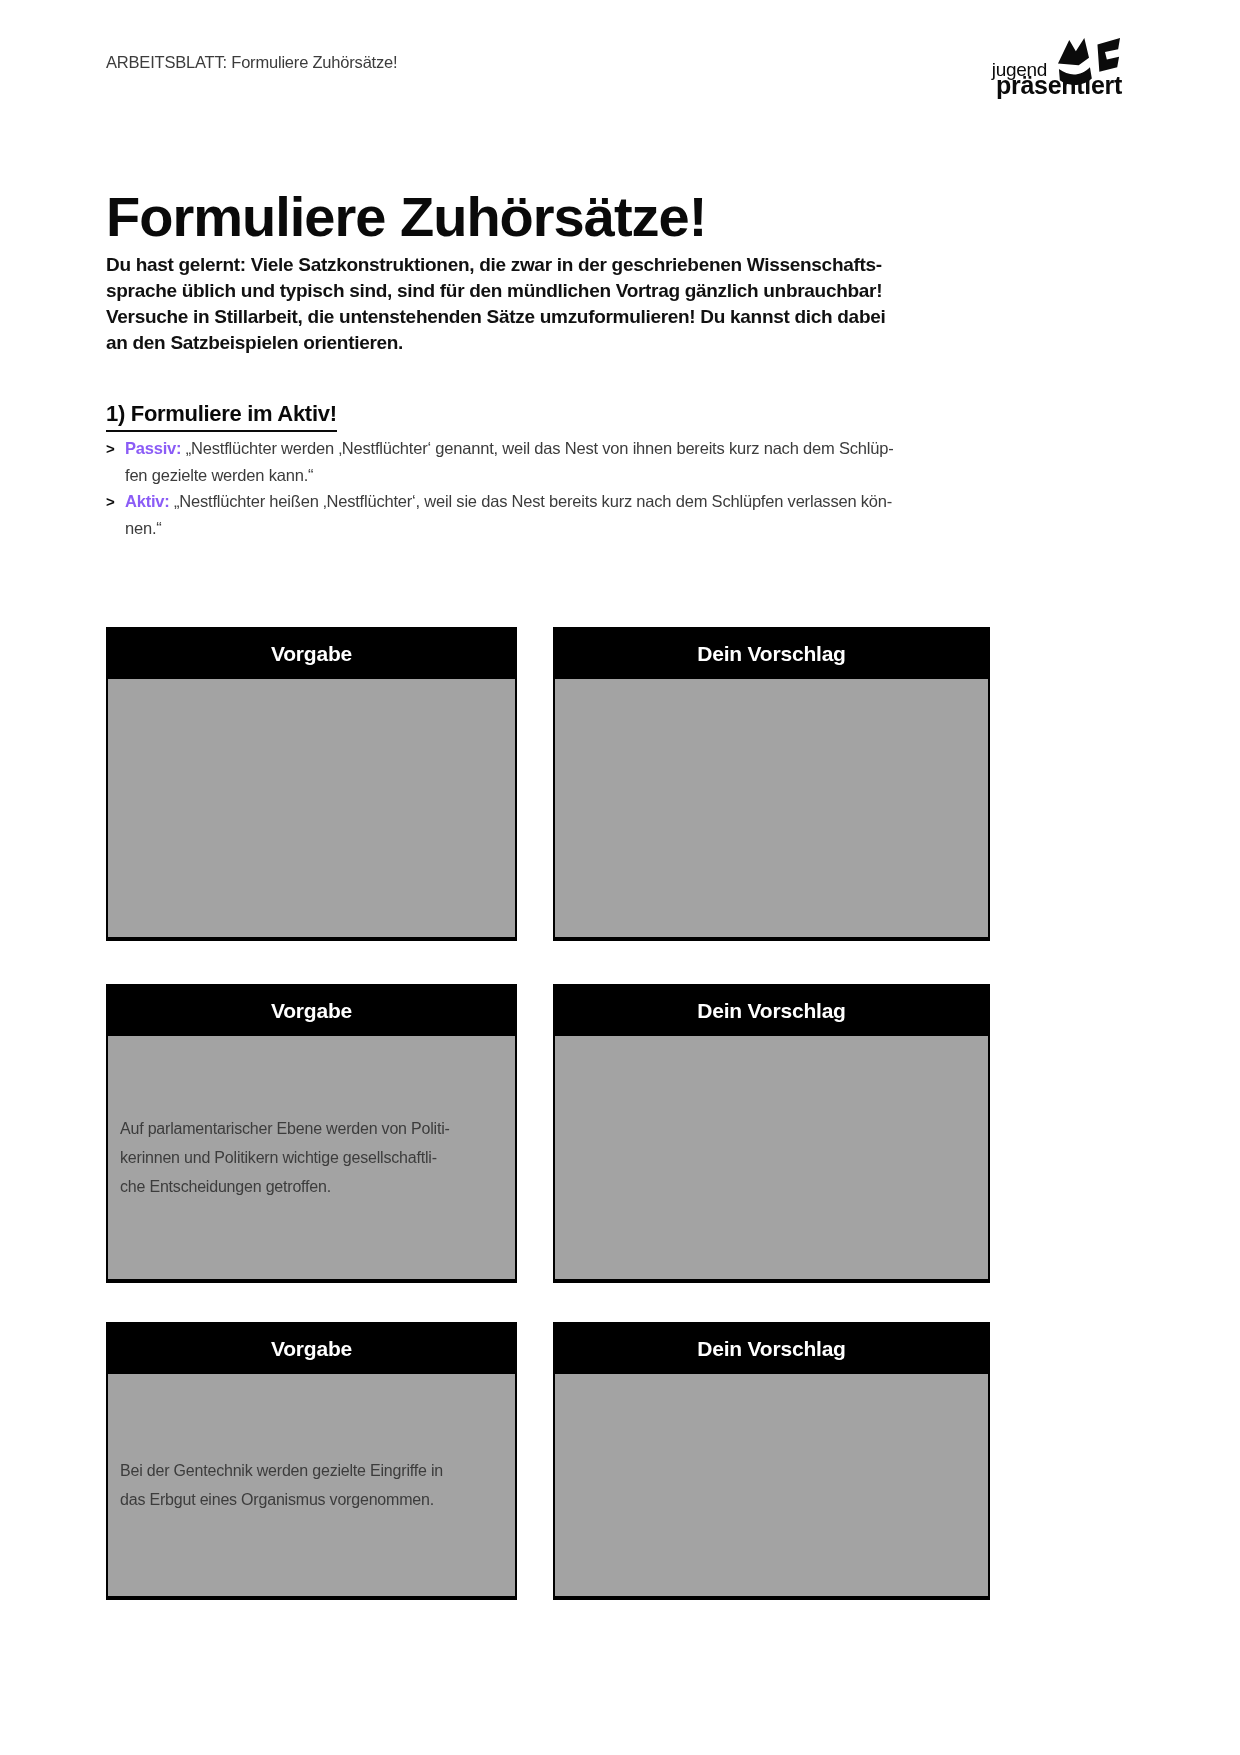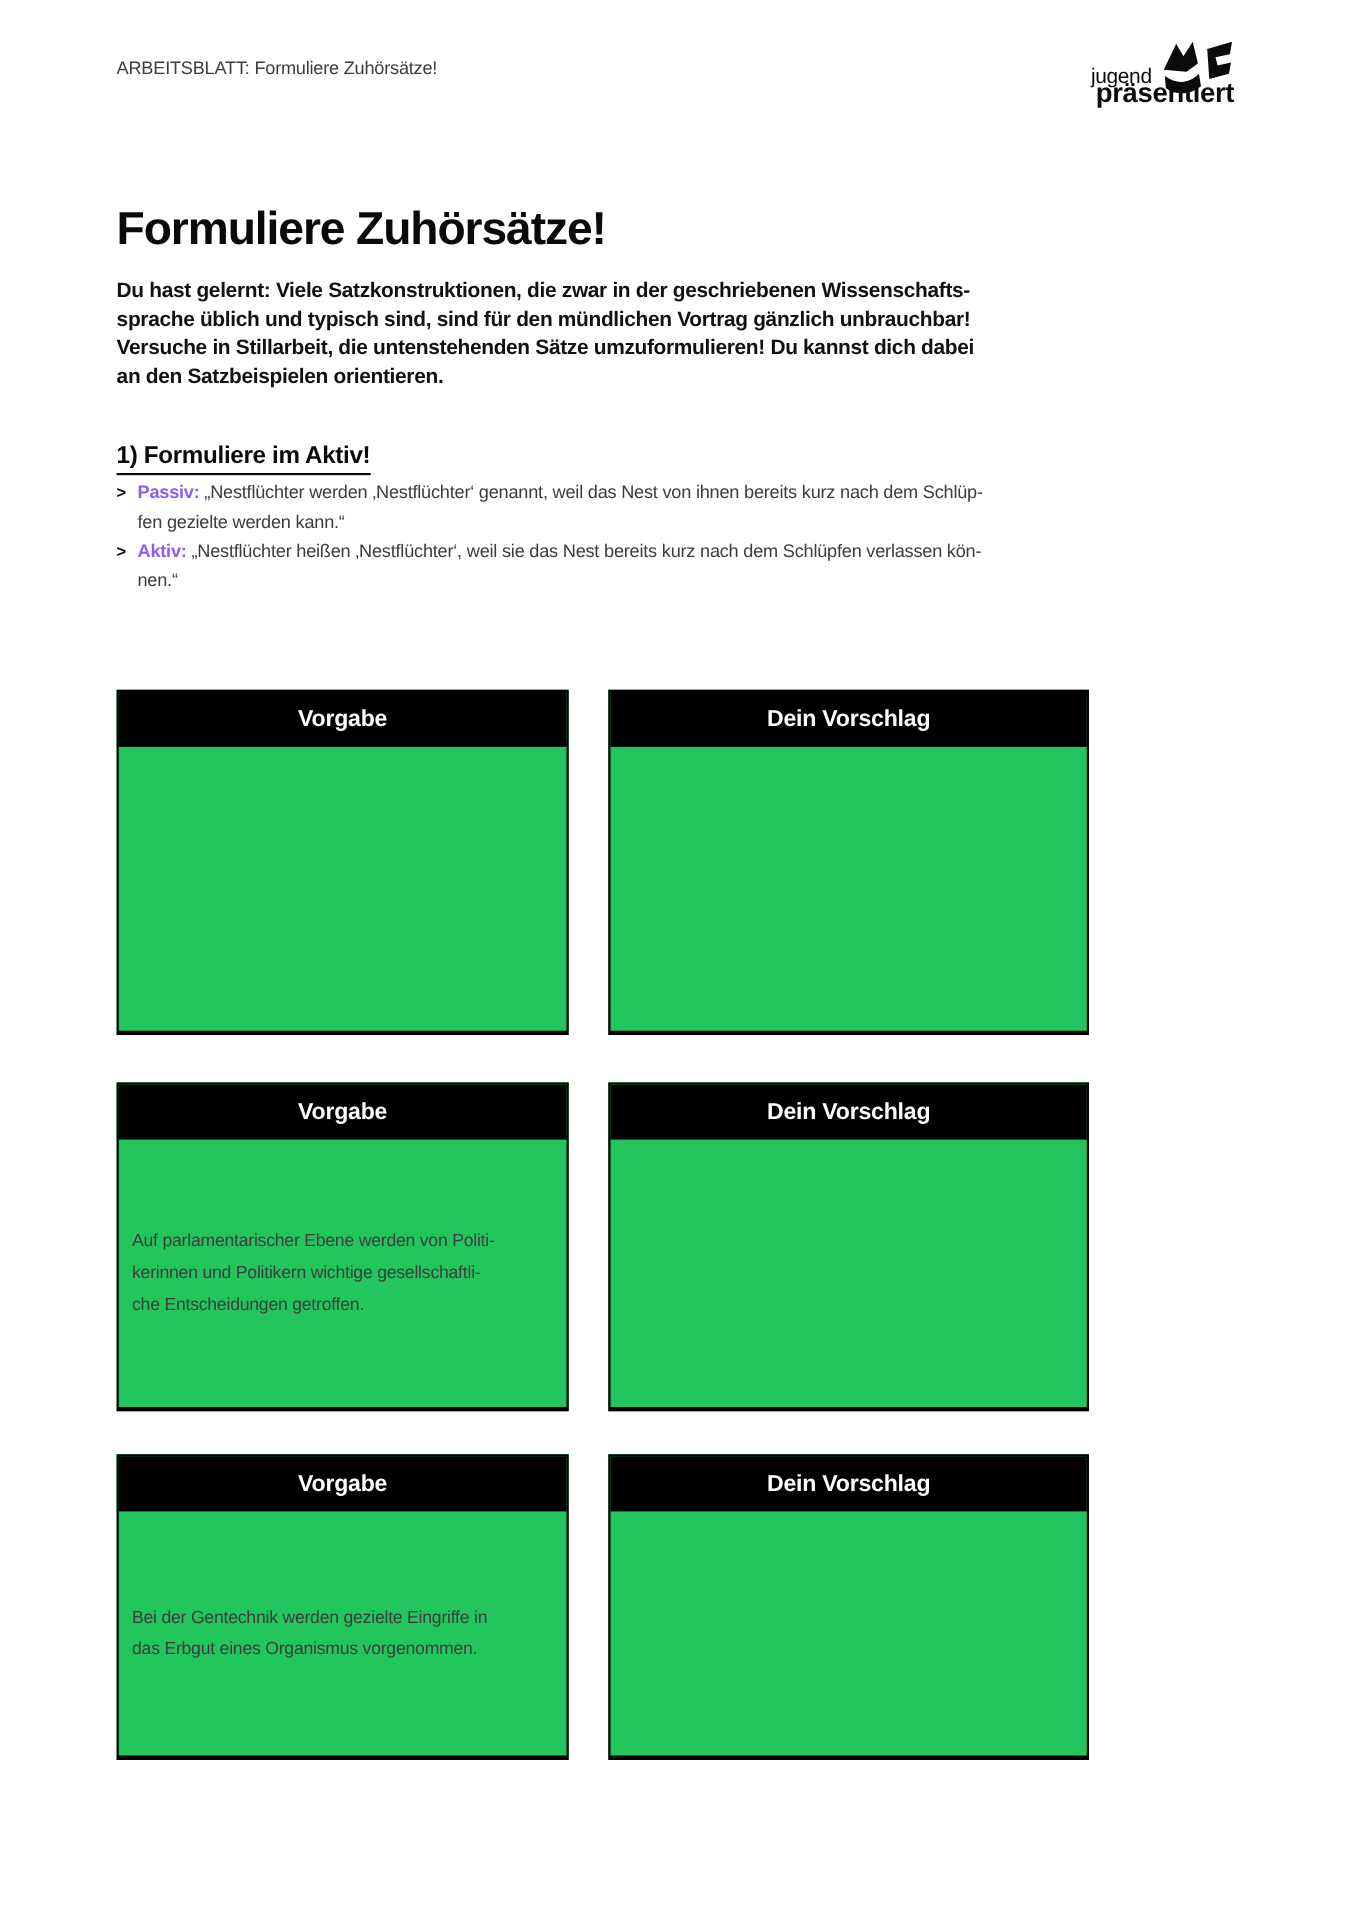--- a/index.html
+++ b/index.html
@@ -35,21 +35,21 @@
     position:absolute; top:52px; right:24px;
     width:270px; height:20px;
     transform:rotate(90deg); transform-origin:top right;
     display:flex; align-items:center; gap:7px;
     font-size:13.5px; letter-spacing:0.4px; color:#111;
   }
 
   
   .page-title {
     position:absolute; top:180px; left:106px;
-    font-size:42px; font-weight:800; letter-spacing:-1px; color:#0a0a0a;
+    font-size:56px; font-weight:800; letter-spacing:-1px; color:#0a0a0a;
   }
   .intro {
     position:absolute; top:248px; left:106px; width:950px;
     font-size:19px; font-weight:bold; line-height:26px;
     color:#111; letter-spacing:-0.3px; white-space:pre-line;
   }
 
   
   .section-heading {
     position:absolute; top:397px; left:106px;
@@ -72,21 +72,21 @@
   
   .box-row {
     position:absolute; left:106px; width:884px;
     display:flex; gap:36px;
   }
   .row-1 { top:623px; height:314px; }
   .row-2 { top:980px; height:299px; }
   .row-3 { top:1318px; height:278px; }
   .box {
     border:2px solid #000; border-bottom-width:4px;
-    background:#22c55e; display:flex; flex-direction:column;
+    background:#a3a3a3; display:flex; flex-direction:column;
   }
   .box-left  { width:411px; }
   .box-right { width:437px; }
   .box-header {
     background:#000; color:#fff; height:50px; flex:0 0 50px;
     display:flex; align-items:center; justify-content:center;
     font-size:21px; font-weight:bold; letter-spacing:-0.2px;
   }
   .box-content {
     flex:1; display:flex; align-items:center;

